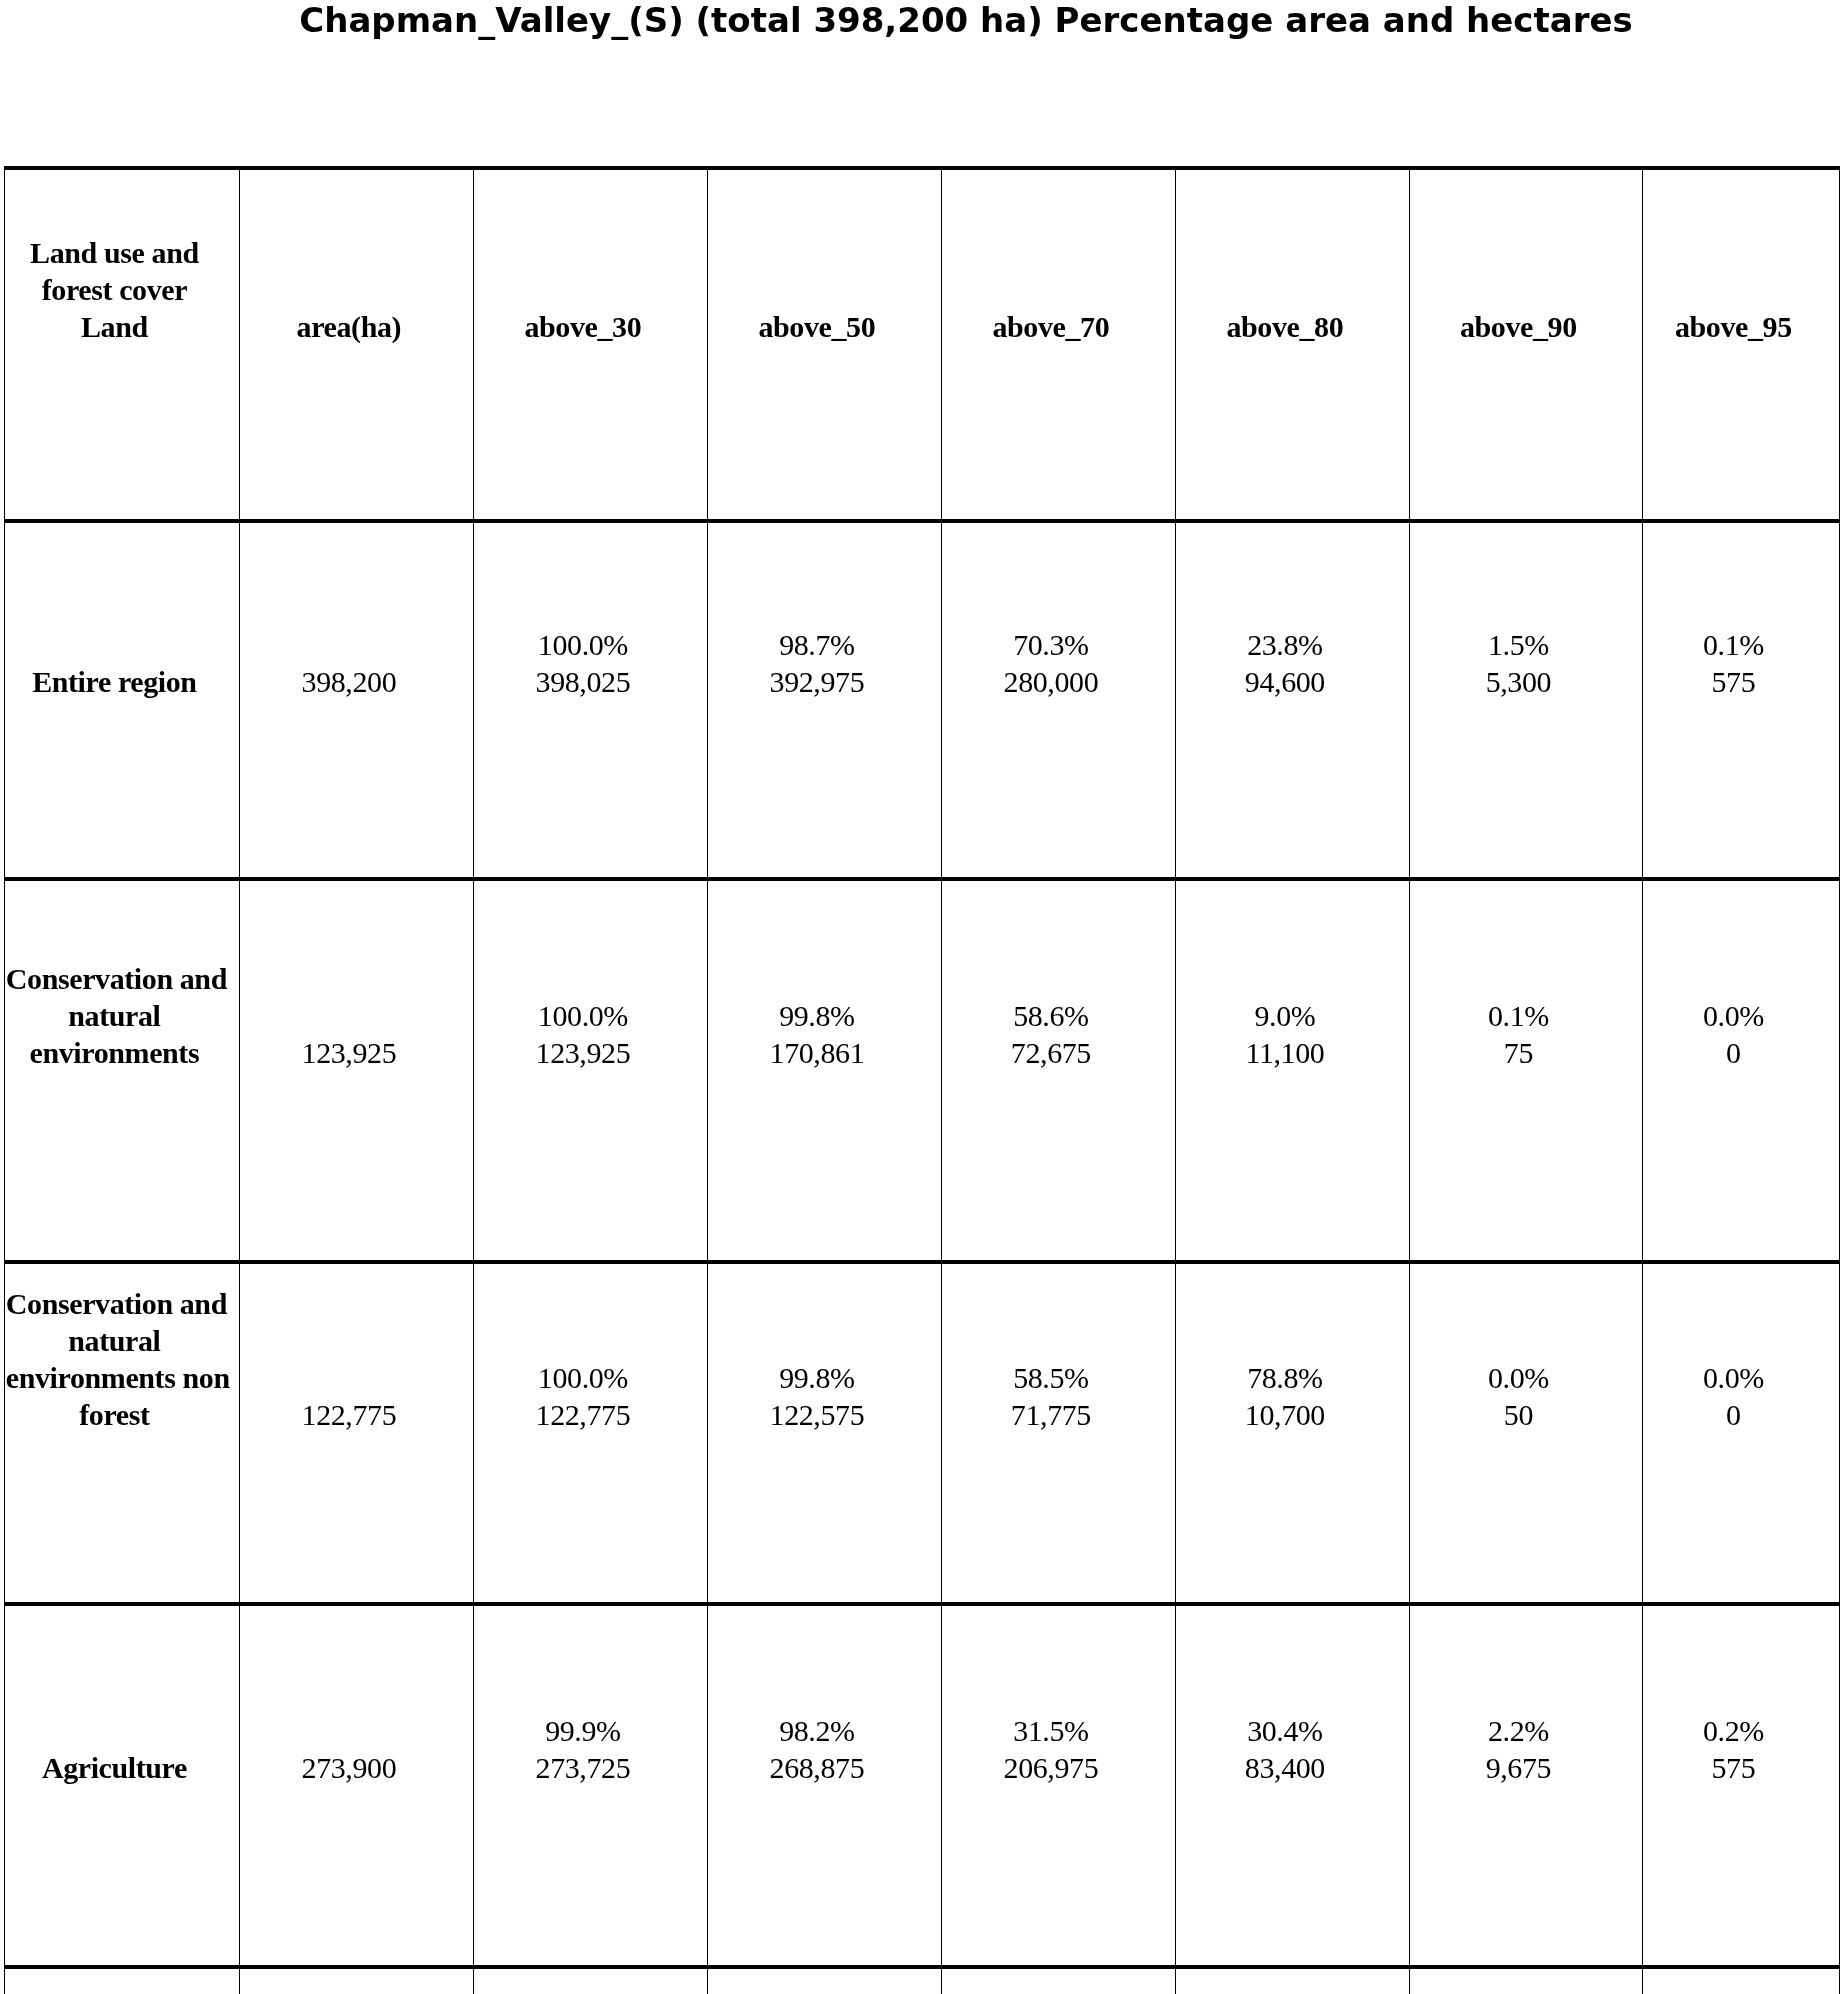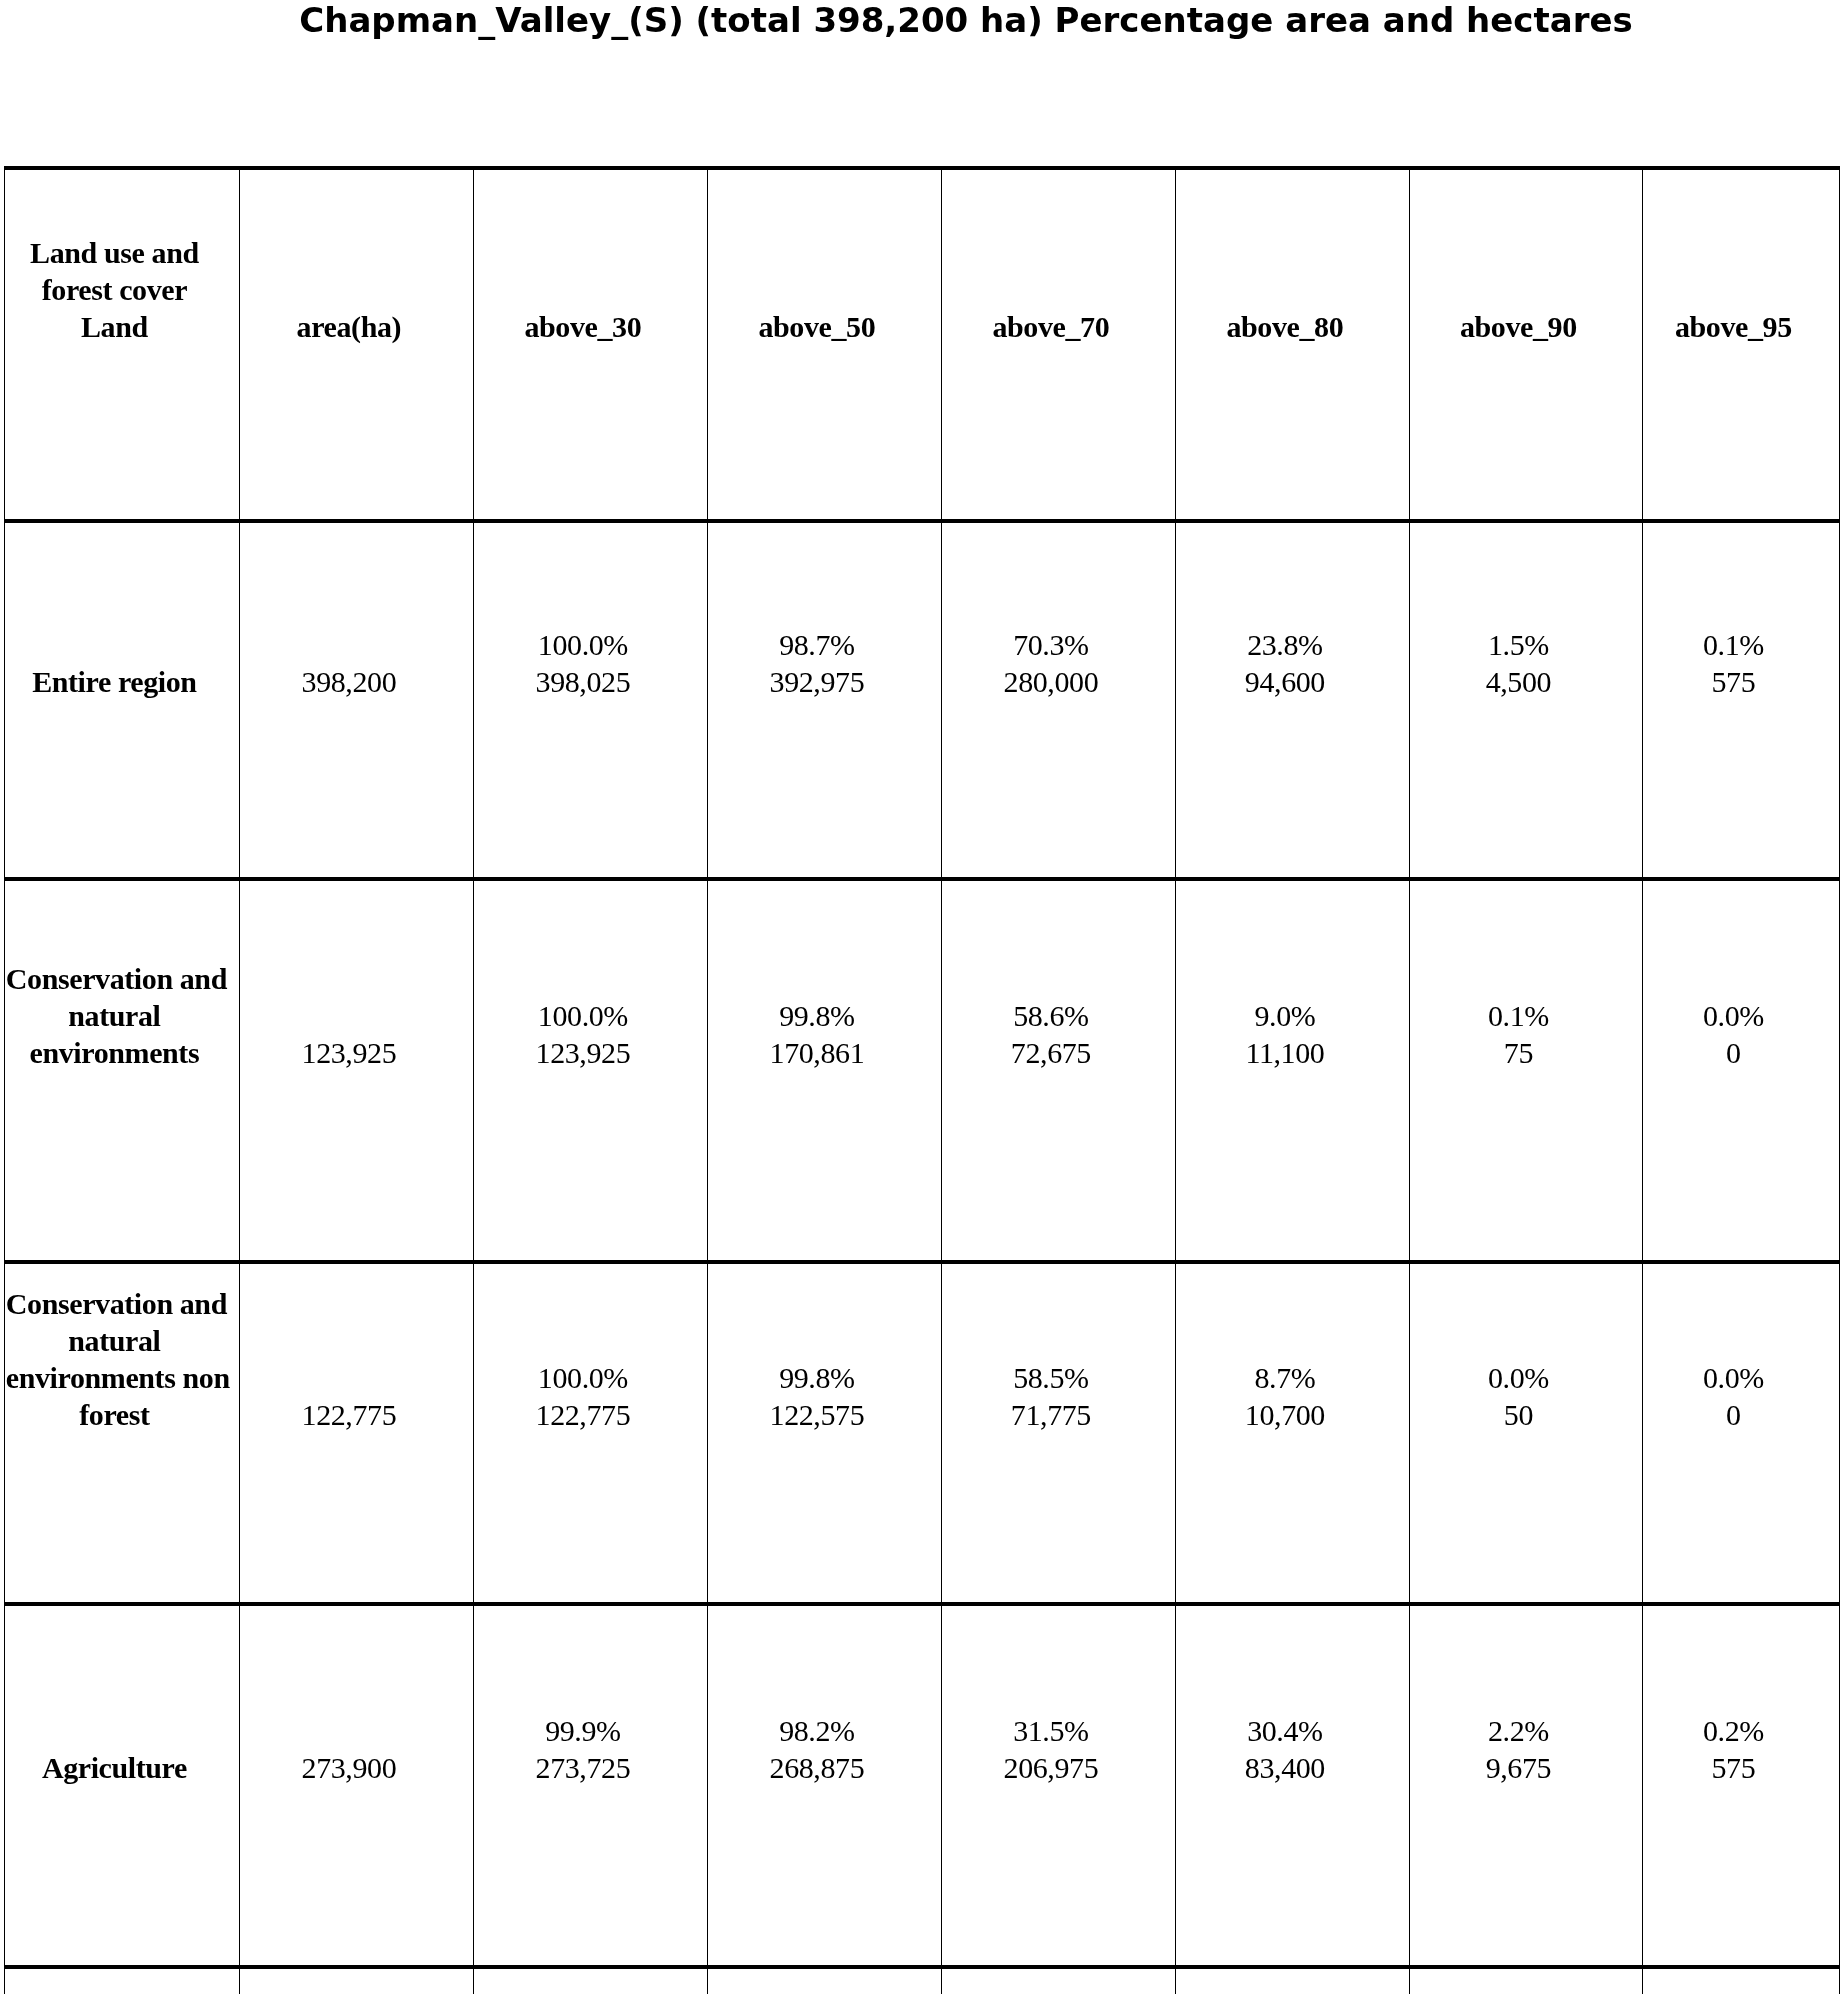--- a/index.html
+++ b/index.html
@@ -134,21 +134,21 @@
         </td>
     <td>
           <div class="stack">
             <div class="ln">23.8%</div>
             <div class="ln">94,600</div>
           </div>
         </td>
     <td>
           <div class="stack">
             <div class="ln">1.5%</div>
-            <div class="ln">4,500</div>
+            <div class="ln">5,300</div>
           </div>
         </td>
     <td>
           <div class="stack">
             <div class="ln">0.1%</div>
             <div class="ln">575</div>
           </div>
         </td>
   </tr>
 
@@ -230,21 +230,21 @@
           </div>
         </td>
     <td>
           <div class="stack">
             <div class="ln">58.5%</div>
             <div class="ln">71,775</div>
           </div>
         </td>
     <td>
           <div class="stack">
-            <div class="ln">8.7%</div>
+            <div class="ln">78.8%</div>
             <div class="ln">10,700</div>
           </div>
         </td>
     <td>
           <div class="stack">
             <div class="ln">0.0%</div>
             <div class="ln">50</div>
           </div>
         </td>
     <td>

